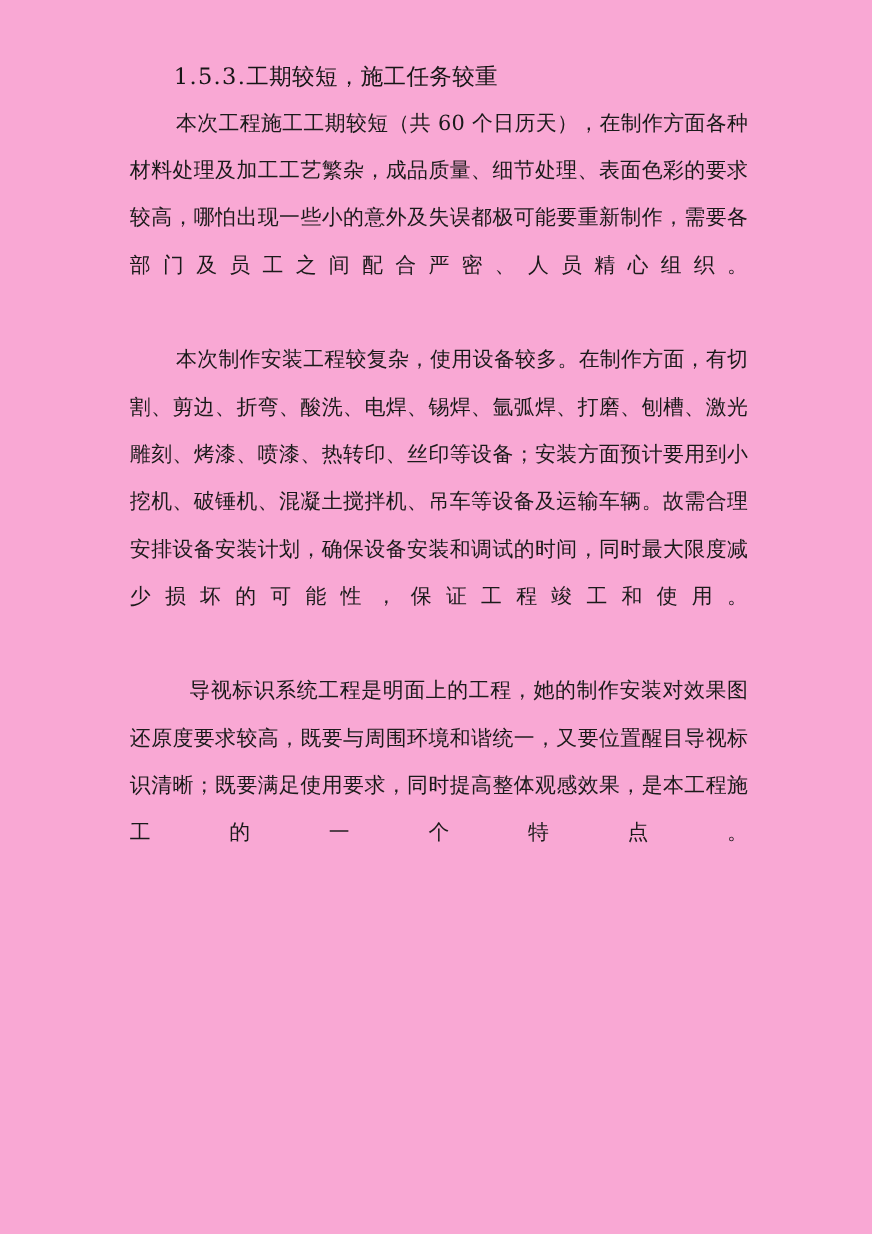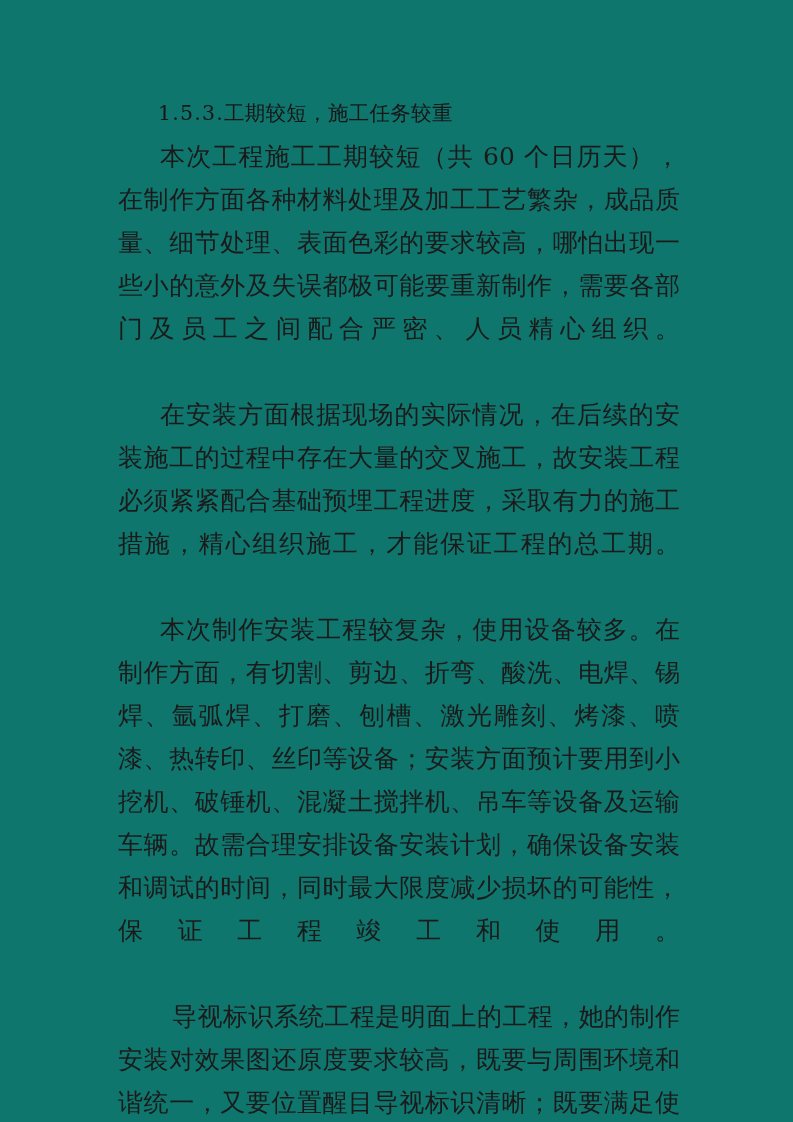--- a/index.html
+++ b/index.html
@@ -13,23 +13,23 @@
     overflow: hidden;
     font-family: "DejaVu Serif", serif;
     color: #1a1a1a;
     -webkit-font-smoothing: antialiased;
   }
 
   .page {
     position: relative;
     width: 793px;
     height: 1122px;
-    background: #0f766e;
+    background: #f9a8d4;
     box-sizing: border-box;
-    padding: 92px 113px 0 118px;
+    padding: 48px 113px 0 118px;
   }
 
   .content {
     width: 562px;
   }
 
   
   .h3 {
     font-family: "DejaVu Serif", serif;
     font-size: 20.5px;
@@ -41,21 +41,21 @@
     margin: 0;
     font-weight: normal;
   }
   .h3 .num {
     letter-spacing: 1.2px;
   }
 
   
   .para {
     font-family: "DejaVu Serif", serif;
-    font-size: 25px;
+    font-size: 19px;
     line-height: 43px;
     color: #1a1a1a;
     margin: 0;
     text-align: justify;
     text-justify: inter-character;
     text-indent: 42px;
     word-break: break-all;
     letter-spacing: 0.1px;
   }
   .para.wide-indent {
@@ -74,21 +74,20 @@
 
 <div class="page">
   <div class="content">
 
     <h3 class="h3">
       <span class="num">1.5.3.</span><span>工期较短，施工任务较重</span>
     </h3>
 
     <p class="para">本次工程施工工期较短（共 60 个日历天），在制作方面各种材料处理及加工工艺繁杂，成品质量、细节处理、表面色彩的要求较高，哪怕出现一些小的意外及失误都极可能要重新制作，需要各部门及员工之间配合严密、人员精心组织。</p>
 
-    <p class="para">在安装方面根据现场的实际情况，在后续的安装施工的过程中存在大量的交叉施工，故安装工程必须紧紧配合基础预埋工程进度，采取有力的施工措施，精心组织施工，才能保证工程的总工期。</p>
 
 
     <p class="para">本次制作安装工程较复杂，使用设备较多。在制作方面，有切割、剪边、折弯、酸洗、电焊、锡焊、氩弧焊、打磨、刨槽、激光雕刻、烤漆、喷漆、热转印、丝印等设备；安装方面预计要用到小挖机、破锤机、混凝土搅拌机、吊车等设备及运输车辆。故需合理安排设备安装计划，确保设备安装和调试的时间，同时最大限度减少损坏的可能性，保证工程竣工和使用。</p>
 
 
     <p class="para wide-indent">导视标识系统工程是明面上的工程，她的制作安装对效果图还原度要求较高，既要与周围环境和谐统一，又要位置醒目导视标识清晰；既要满足使用要求，同时提高整体观感效果，是本工程施工的一个特点。</p>
 
   </div>
 </div>
 

